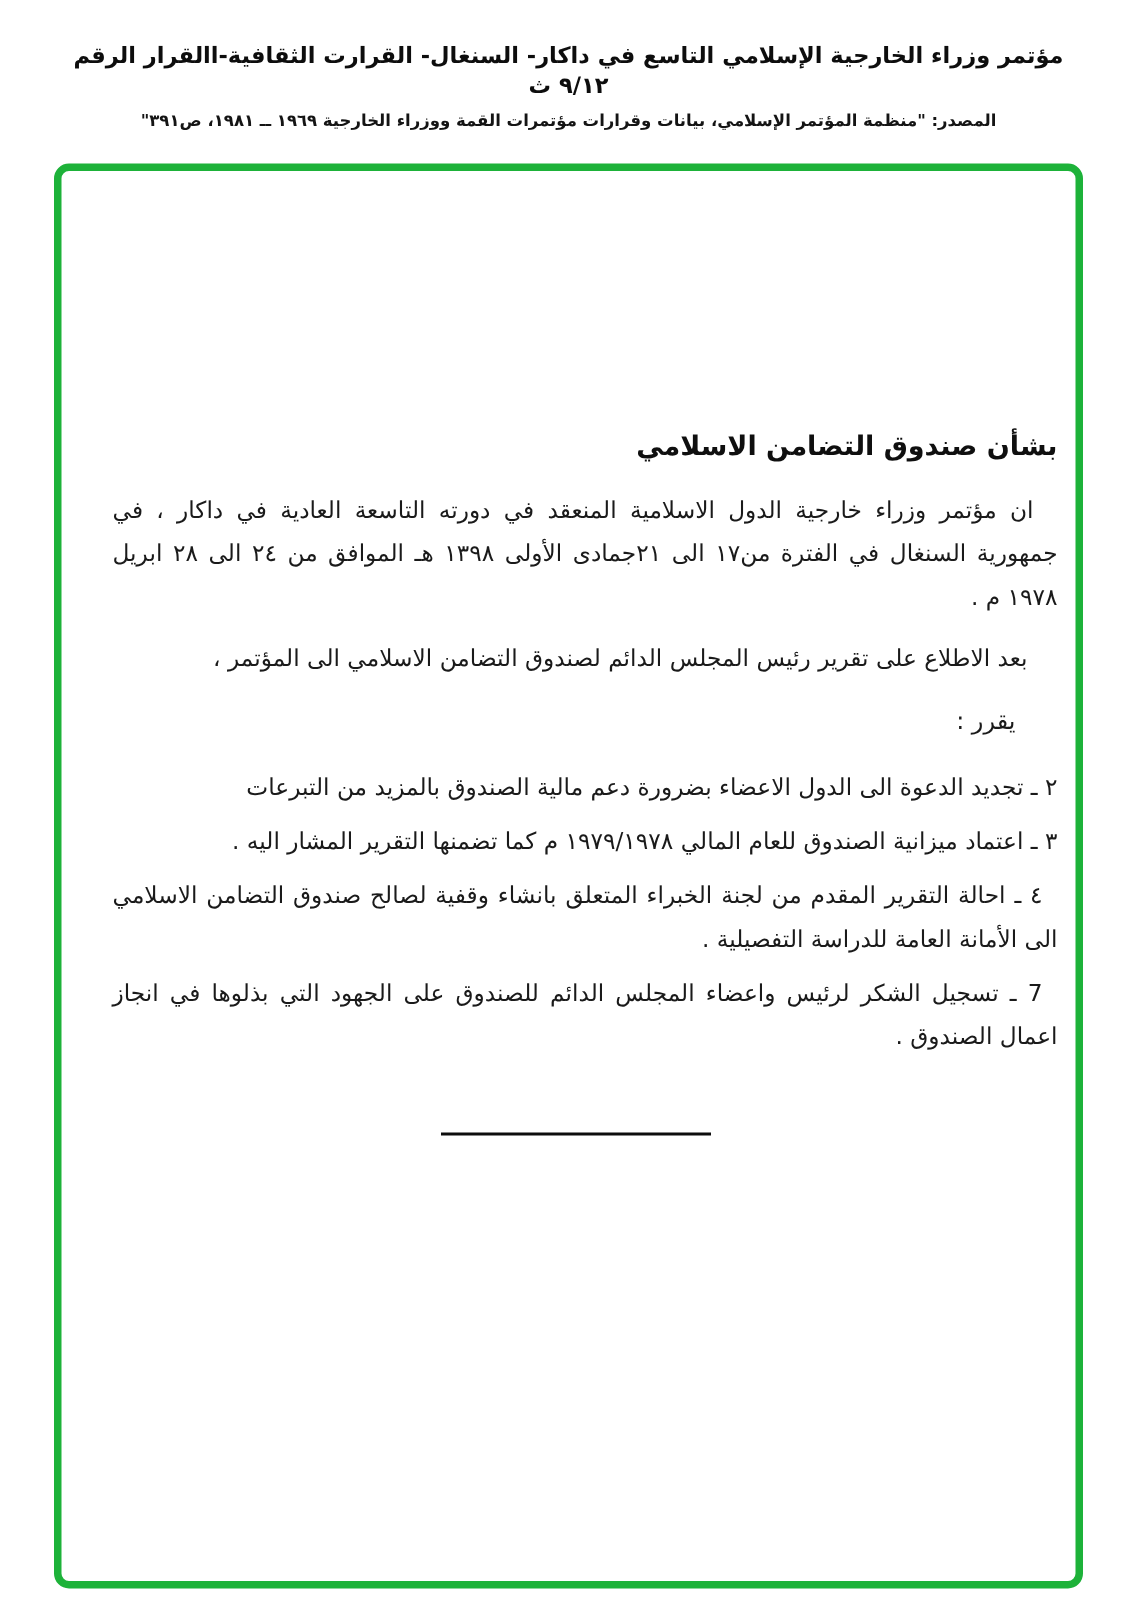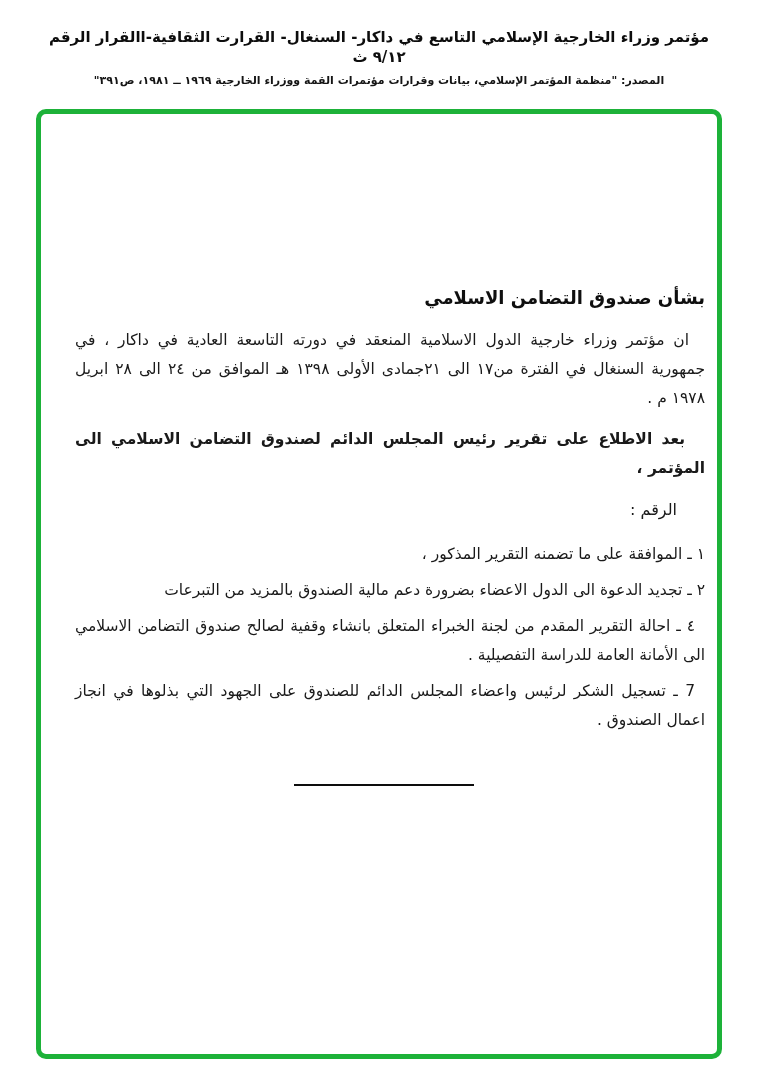--- a/index.html
+++ b/index.html
@@ -58,21 +58,21 @@
   }
   .para {
     font-size: 15.5px;
     line-height: 29px;
     text-align: justify;
     text-align-last: right;
     margin: 12px 0 0 12px;
     color: #1a1a1a;
   }
   .para.first-preamble { margin-top: 16px; text-indent: 16px; }
-  .para.second-preamble { text-indent: 20px; font-weight: bold; }
+  .para.second-preamble { text-indent: 20px; }
   .decides {
     margin-top: 12px;
     padding-right: 28px;
     font-size: 16px;
     line-height: 29px;
     color: #1a1a1a;
   }
   .item { margin-top: 7px; }
   .item.item-indent { text-indent: 10px; }
   .separator {
@@ -94,26 +94,26 @@
 
   <div class="doc-box" style="border-color: rgb(29, 178, 57);">
 
 
     <div class="res-subject">بشأن صندوق التضامن الاسلامي</div>
 
     <p class="para first-preamble">ان مؤتمر وزراء خارجية الدول الاسلامية المنعقد في دورته التاسعة العادية في داكار ، في جمهورية السنغال في الفترة من١٧ الى ٢١جمادى الأولى ١٣٩٨ هـ الموافق من ٢٤ الى ٢٨ ابريل ١٩٧٨ م .</p>
 
     <p class="para second-preamble">بعد الاطلاع على تقرير رئيس المجلس الدائم لصندوق التضامن الاسلامي الى المؤتمر ،</p>
 
-    <p class="decides">الرقم :</p>
+    <p class="decides">يقرر :</p>
 
-    <p class="para item"><span>١ ـ</span> <span>الموافقة على ما تضمنه التقرير المذكور ،</span></p>
 
     <p class="para item"><span>٢ ـ</span> <span>تجديد الدعوة الى الدول الاعضاء بضرورة دعم مالية الصندوق بالمزيد من التبرعات</span></p>
 
+    <p class="para item"><span>٣ ـ</span> <span>اعتماد ميزانية الصندوق للعام المالي ١٩٧٩/١٩٧٨ م كما تضمنها التقرير المشار اليه .</span></p>
 
     <p class="para item item-indent"><span>٤ ـ</span> <span>احالة التقرير المقدم من لجنة الخبراء المتعلق بانشاء وقفية لصالح صندوق التضامن الاسلامي الى الأمانة العامة للدراسة التفصيلية .</span></p>
 
     <p class="para item item-indent"><span>7 ـ</span> <span>تسجيل الشكر لرئيس واعضاء المجلس الدائم للصندوق على الجهود التي بذلوها في انجاز اعمال الصندوق .</span></p>
 
     <div class="separator"></div>
 
   </div>
 
 </div>

